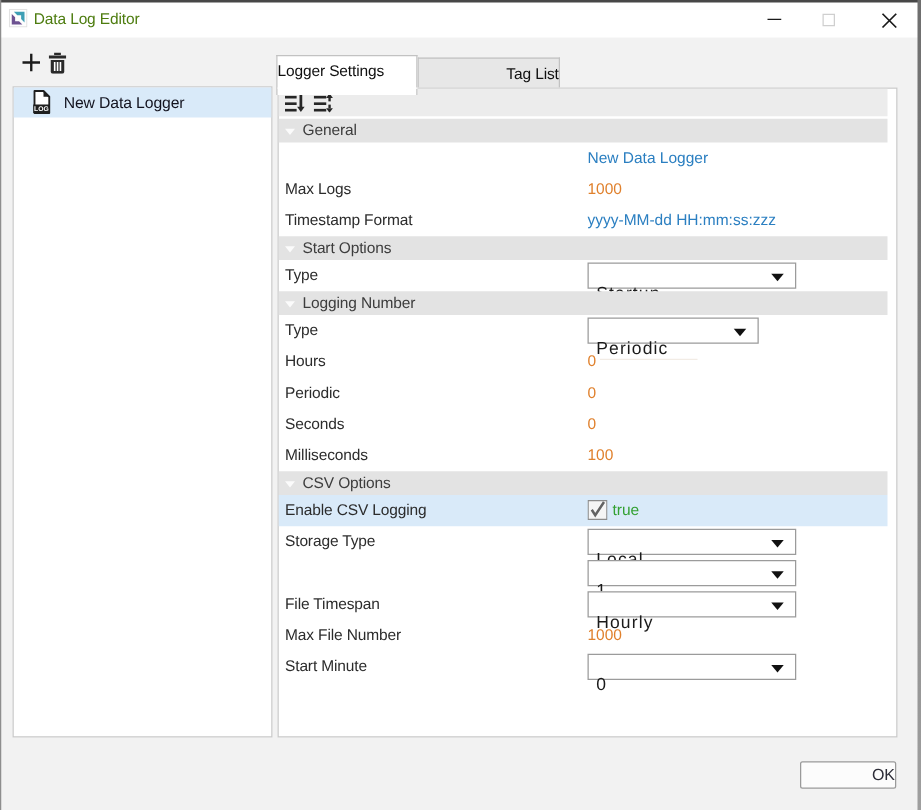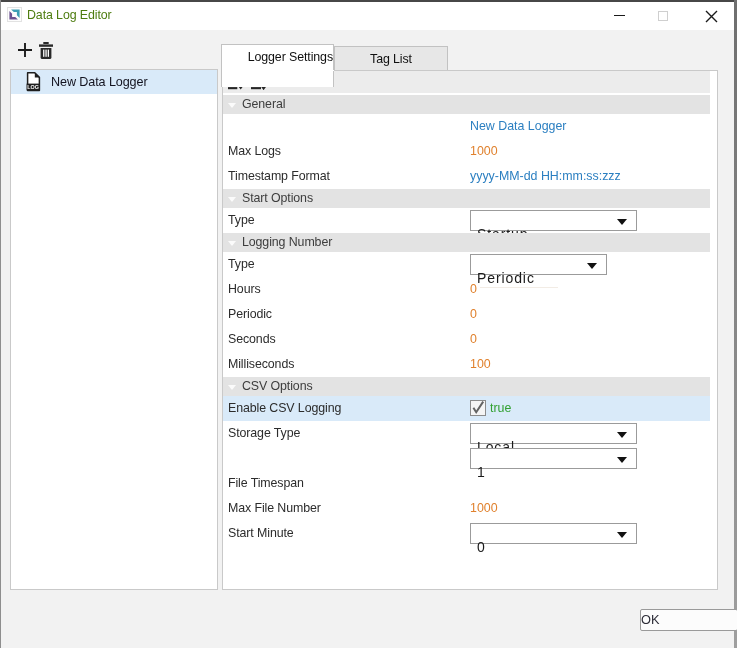--- a/index.html
+++ b/index.html
@@ -41,22 +41,22 @@
 </svg>
 <div class="abs" style="left:10px;top:69px;width:208px;height:521px;background:#fff;border:1px solid #c9c9c9;box-sizing:border-box"></div>
 <div class="abs" style="left:11px;top:70px;width:206px;height:24px;background:#d9eaf9"></div>
 <svg class="abs" style="left:26px;top:72px" width="15" height="20" viewBox="0 0 15 20">
 <path d="M1.6 0.8 h7.2 l4.6 4.6 v13 h-11.8 z" fill="#fff" stroke="#1f1f1f" stroke-width="1.5" stroke-linejoin="round"></path>
 <path d="M8.8 0.8 v4.6 h4.6 z" fill="#1f1f1f"></path>
 <rect x="0.6" y="11.6" width="13" height="6.8" fill="#1f1f1f"></rect>
 <text x="7.1" y="17" font-family="Liberation Sans,sans-serif" font-size="5.4" font-weight="bold" fill="#fff" text-anchor="middle">LOG</text>
 </svg>
 <div class="abs" style="left:51px;top:70px;height:24px;line-height:24px;font-size:12.6px;color:#13131f;letter-spacing:-0.1px">New Data Logger</div>
-<div class="abs" style="left:221px;top:44px;width:113px;height:43px;background:#fff;border:1px solid #c2c2c2;border-bottom:none;box-sizing:border-box;text-align:right;font-size:12.4px;line-height:25px;color:#101010;letter-spacing:-0.1px;z-index:3">Logger Settings</div>
-<div class="abs" style="left:334px;top:46px;width:114px;height:25px;background:#e7e7e7;border:1px solid #c2c2c2;border-bottom:none;box-sizing:border-box;text-align:center;font-size:12.4px;line-height:24px;color:#101010;letter-spacing:-0.1px">Tag List</div>
+<div class="abs" style="left:221px;top:44px;width:113px;height:32px;background:#fff;border:1px solid #c2c2c2;border-bottom:none;box-sizing:border-box;text-align:left;font-size:12.4px;line-height:25px;color:#101010;letter-spacing:-0.1px;z-index:3">Logger Settings</div>
+<div class="abs" style="left:334px;top:46px;width:114px;height:25px;background:#e7e7e7;border:1px solid #c2c2c2;border-bottom:none;box-sizing:border-box;text-align:right;font-size:12.4px;line-height:24px;color:#101010;letter-spacing:-0.1px">Tag List</div>
 <div class="abs" style="left:222px;top:70px;width:496px;height:520px;background:#fff;border:1px solid #c9c9c9;box-sizing:border-box;z-index:1"></div>
 <div class="abs" style="left:222px;top:70px;width:112px;height:1px;background:#fff;z-index:4"></div>
 <div class="abs" style="left:0;top:0;width:737px;height:648px;z-index:2;pointer-events:none">
 <div class="abs" style="left:223px;top:71px;width:487px;height:22px;background:#ececec"></div>
 <svg class="abs" style="left:228px;top:75px" width="17" height="15" viewBox="0 0 17 15">
 <rect x="0" y="1.7" width="9.3" height="2.1" fill="#262626"></rect>
 <rect x="0" y="6.9" width="9.3" height="2.1" fill="#262626"></rect>
 <rect x="0" y="12.1" width="9.3" height="2.1" fill="#262626"></rect>
 <rect x="11.6" y="0" width="2.2" height="11" fill="#262626"></rect>
 <polygon points="9.7,10.4 15.7,10.4 12.7,14.6" fill="#262626"></polygon>
@@ -121,20 +121,24 @@
 <div class="lbl" style="top:421px">Storage Type</div>
 <div class="dd" style="left:470px;top:423px;width:167px;height:21px">
       <span class="ddt">Local</span>
       <span class="arr"></span>
     </div>
 <div class="dd" style="left:470px;top:448px;width:167px;height:21px">
       <span class="ddt">1</span>
       <span class="arr"></span>
     </div>
 <div class="lbl" style="top:471px">File Timespan</div>
+<div class="dd" style="left:470px;top:473px;width:167px;height:21px">
+      <span class="ddt">Hourly</span>
+      <span class="arr"></span>
+    </div>
 <div class="lbl" style="top:496px">Max File Number</div>
 <div class="val" style="top:496px;color:#e0812d">1000</div>
 <div class="lbl" style="top:521px">Start Minute</div>
 <div class="dd" style="left:470px;top:523px;width:167px;height:21px">
       <span class="ddt">0</span>
       <span class="arr"></span>
     </div>
 </div>
-<div class="abs" style="left:640px;top:609px;width:98px;height:22px;background:#fcfcfc;border:1px solid #9a9a9a;border-radius:2px;box-sizing:border-box;text-align:left;font-size:12.8px;line-height:20px;color:#2d2d38">OK</div>
+<div class="abs" style="left:640px;top:609px;width:77px;height:22px;background:#fcfcfc;border:1px solid #9a9a9a;border-radius:2px;box-sizing:border-box;text-align:right;font-size:12.8px;line-height:20px;color:#2d2d38">OK</div>
 </body></html>

